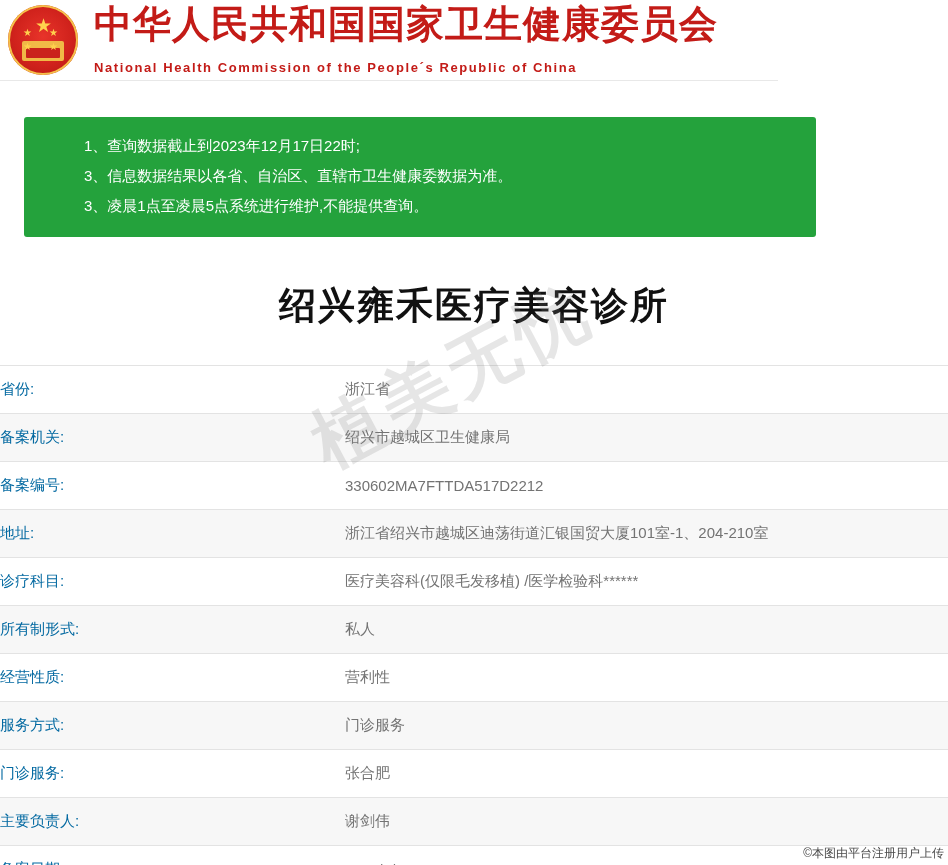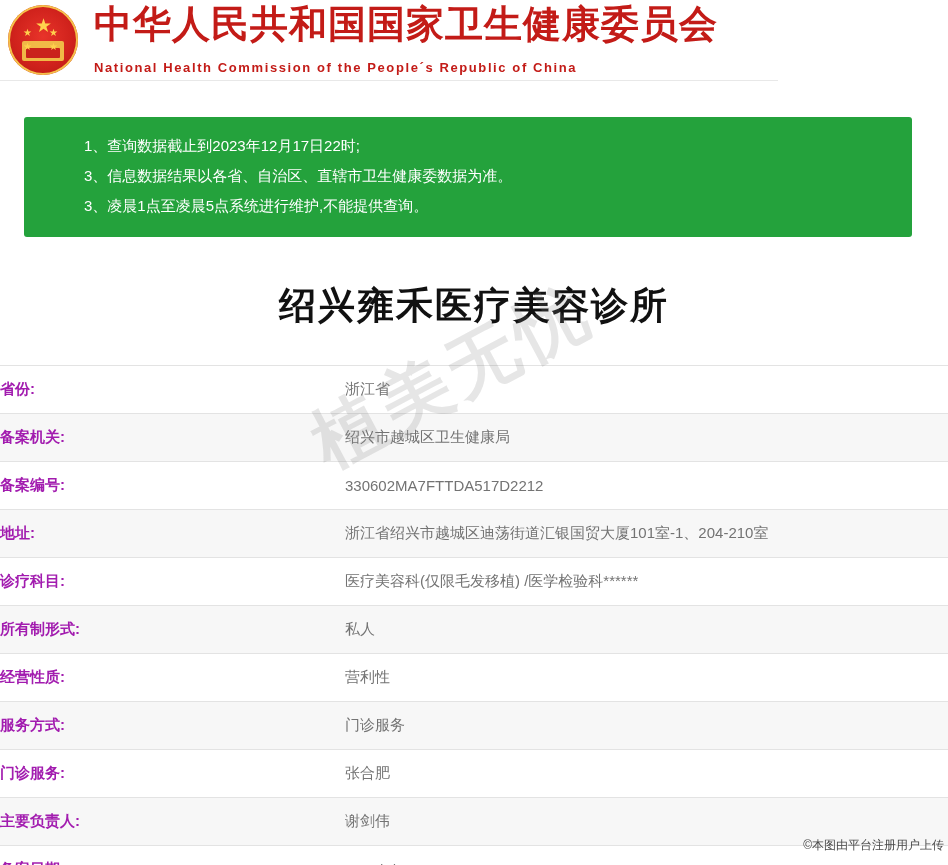--- a/index.html
+++ b/index.html
@@ -98,21 +98,21 @@
     padding: 36px 24px 0 24px;
   }
   .notice {
     background: #24a23c;
     color: #ffffff;
     border-radius: 3px;
     padding: 14px 10px 16px 60px;
     font-size: 15px;
     line-height: 2.0;
     box-sizing: border-box;
-    width: 888px;
+    width: 792px;
   }
   .notice div { white-space: nowrap; }
 
   
   .doc-title {
     text-align: center;
     font-size: 37px;
     font-weight: bold;
     color: #111111;
     padding: 44px 0 34px 0;
@@ -129,22 +129,22 @@
   }
   table.info td {
     border-top: 1px solid #e3e3e3;
     padding: 14px 0 14px 0;
     vertical-align: middle;
     height: 19px;
   }
   td.label {
     width: 345px;
     padding-left: 20px;
-    font-weight: bold;
-    color: #a21caf;
+    font-weight: normal;
+    color: #0369a1;
     box-sizing: border-box;
   }
   td.value {
     padding-left: 4px;
     color: #737373;
   }
   tr.alt td { background: #f7f7f7; }
 
   
   .watermark {
@@ -156,21 +156,21 @@
     color: rgba(130,130,130,0.20);
     transform: rotate(-28deg);
     letter-spacing: 6px;
     pointer-events: none;
     white-space: nowrap;
     font-family: "DejaVu Sans", "Liberation Sans", sans-serif;
   }
   .corner-mark {
     position: absolute;
     right: 4px;
-    bottom: 11px;
+    bottom: 3px;
     font-size: 12px;
     color: #4a4a4a;
     background: rgba(255,255,255,0.0);
     white-space: nowrap;
     pointer-events: none;
     margin-left: 10px;
   }
 </style>
 </head>
 <body>

